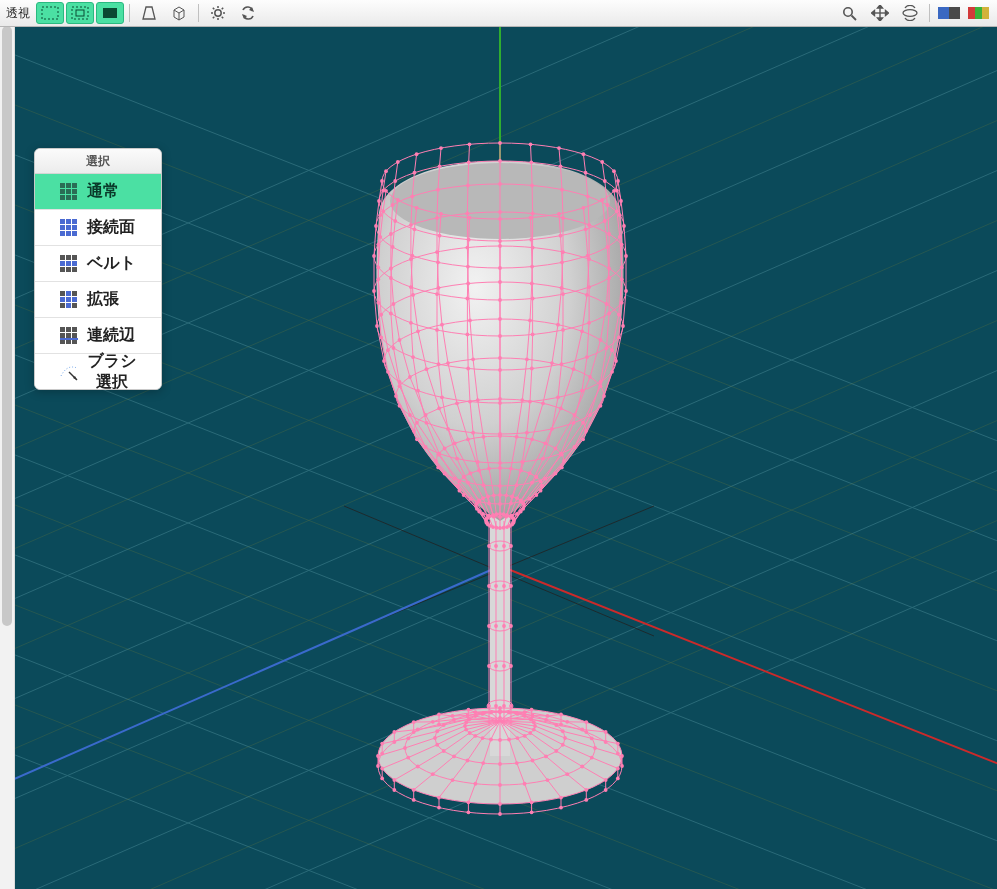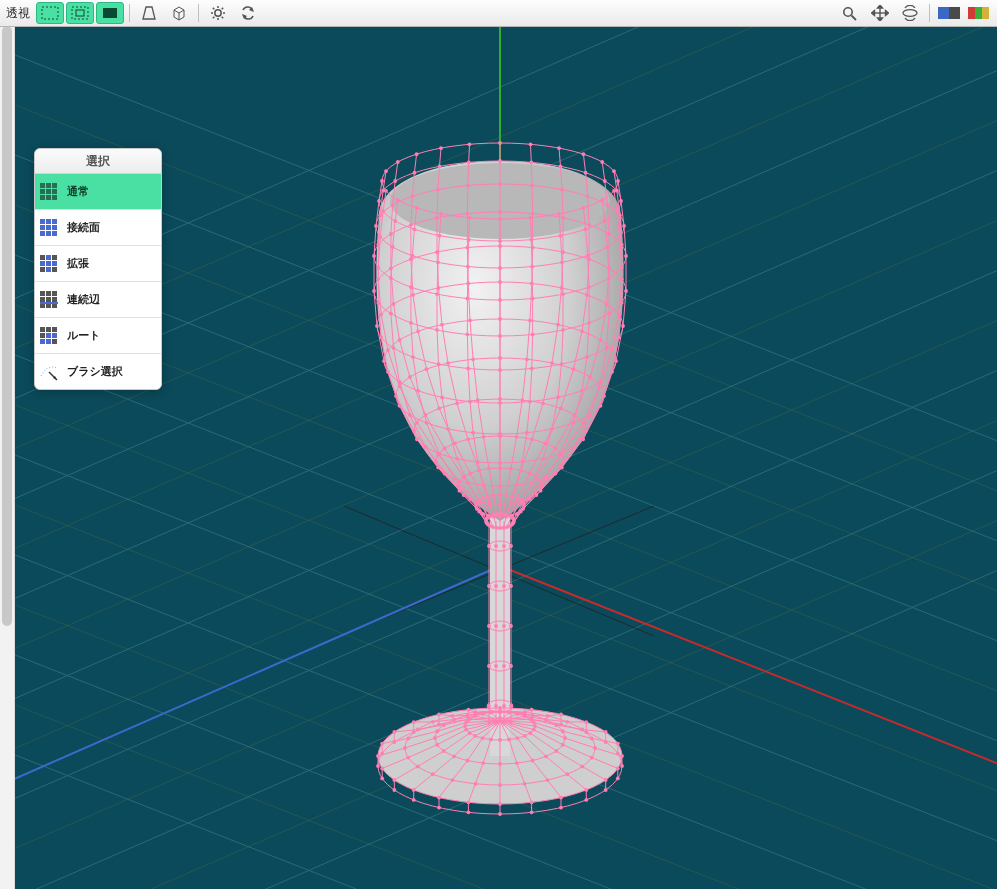--- a/index.html
+++ b/index.html
@@ -110,25 +110,25 @@
     font-size: 12px;
     color: #555;
     background: linear-gradient(#fbfbfb,#ececec);
     border-bottom: 1px solid #d5d5d5;
   }
   .panel .item {
     height: 35px;
     display: flex;
     align-items: center;
     gap: 8px;
-    padding: 0 4px;
+    padding: 0 24px;
     border-bottom: 1px solid #e2e2e2;
     background: #fff;
     cursor: pointer;
-    font-size: 11px;
+    font-size: 16px;
     color: #222;
   }
   .panel .item:last-child { border-bottom: none; text-align: center; }
   .panel .item.active {
     background: #4be0a3;
     color: #0a3a2a;
   }
   .panel .item .pic {
     width: 20px;
     height: 20px;
@@ -891,20 +891,38 @@
           <rect x="7" y="7" width="5" height="5"></rect>
           <rect x="13" y="7" width="5" height="5"></rect>
       <rect x="1" y="13" width="5" height="5"></rect>
           <rect x="7" y="13" width="5" height="5"></rect>
           <rect x="13" y="13" width="5" height="5"></rect>
         </g>
     </svg>
     <span>接続面</span>
   </div>
 
+  <div class="item">
+    <svg class="pic" viewBox="0 0 20 20">
+      <g fill="#555">
+          <rect x="1" y="1" width="5" height="5"></rect>
+          <rect x="7" y="1" width="5" height="5"></rect>
+          <rect x="13" y="1" width="5" height="5"></rect>
+      <rect x="1" y="13" width="5" height="5"></rect>
+          <rect x="7" y="13" width="5" height="5"></rect>
+          <rect x="13" y="13" width="5" height="5"></rect>
+        </g>
+      <g fill="#4a6ad2">
+          <rect x="1" y="7" width="5" height="5"></rect>
+          <rect x="7" y="7" width="5" height="5"></rect>
+          <rect x="13" y="7" width="5" height="5"></rect>
+        </g>
+    </svg>
+    <span>ベルト</span>
+  </div>
 
   <div class="item">
     <svg class="pic" viewBox="0 0 20 20">
       <g fill="#555">
           <rect x="1" y="1" width="5" height="5"></rect>
           <rect x="13" y="1" width="5" height="5"></rect>
           <rect x="1" y="13" width="5" height="5"></rect>
           <rect x="13" y="13" width="5" height="5"></rect>
         </g>
       <g fill="#4a6ad2">
@@ -929,38 +947,20 @@
           <rect x="13" y="7" width="5" height="5"></rect>
       <rect x="1" y="13" width="5" height="5"></rect>
           <rect x="7" y="13" width="5" height="5"></rect>
           <rect x="13" y="13" width="5" height="5"></rect>
         </g>
       <line x1="1" y1="13" x2="19" y2="13" stroke="#4a6ad2" stroke-width="2"></line>
     </svg>
     <span>連続辺</span>
   </div>
 
-  <div class="item">
-    <svg class="pic" viewBox="0 0 20 20">
-      <g fill="#555">
-          <rect x="1" y="1" width="5" height="5"></rect>
-          <rect x="7" y="1" width="5" height="5"></rect>
-          <rect x="13" y="1" width="5" height="5"></rect>
-      <rect x="1" y="7" width="5" height="5"></rect>
-          <rect x="13" y="13" width="5" height="5"></rect>
-        </g>
-      <g fill="#4a6ad2">
-          <rect x="7" y="7" width="5" height="5"></rect>
-          <rect x="13" y="7" width="5" height="5"></rect>
-          <rect x="1" y="13" width="5" height="5"></rect>
-          <rect x="7" y="13" width="5" height="5"></rect>
-        </g>
-    </svg>
-    <span>ルート</span>
-  </div>
 
 
   <div class="item">
     <svg class="pic" viewBox="0 0 20 20">
       <path d="M2 14 Q 8 2 18 6" fill="none" stroke="#6aa0e8" stroke-width="1" stroke-dasharray="1 2"></path>
       <polyline points="10,10 18,18" stroke="#333" stroke-width="1.5" fill="none"></polyline>
       <polygon points="18,18 14,16 16,14" fill="#333"></polygon>
     </svg>
     <span>ブラシ選択</span>
   </div>

